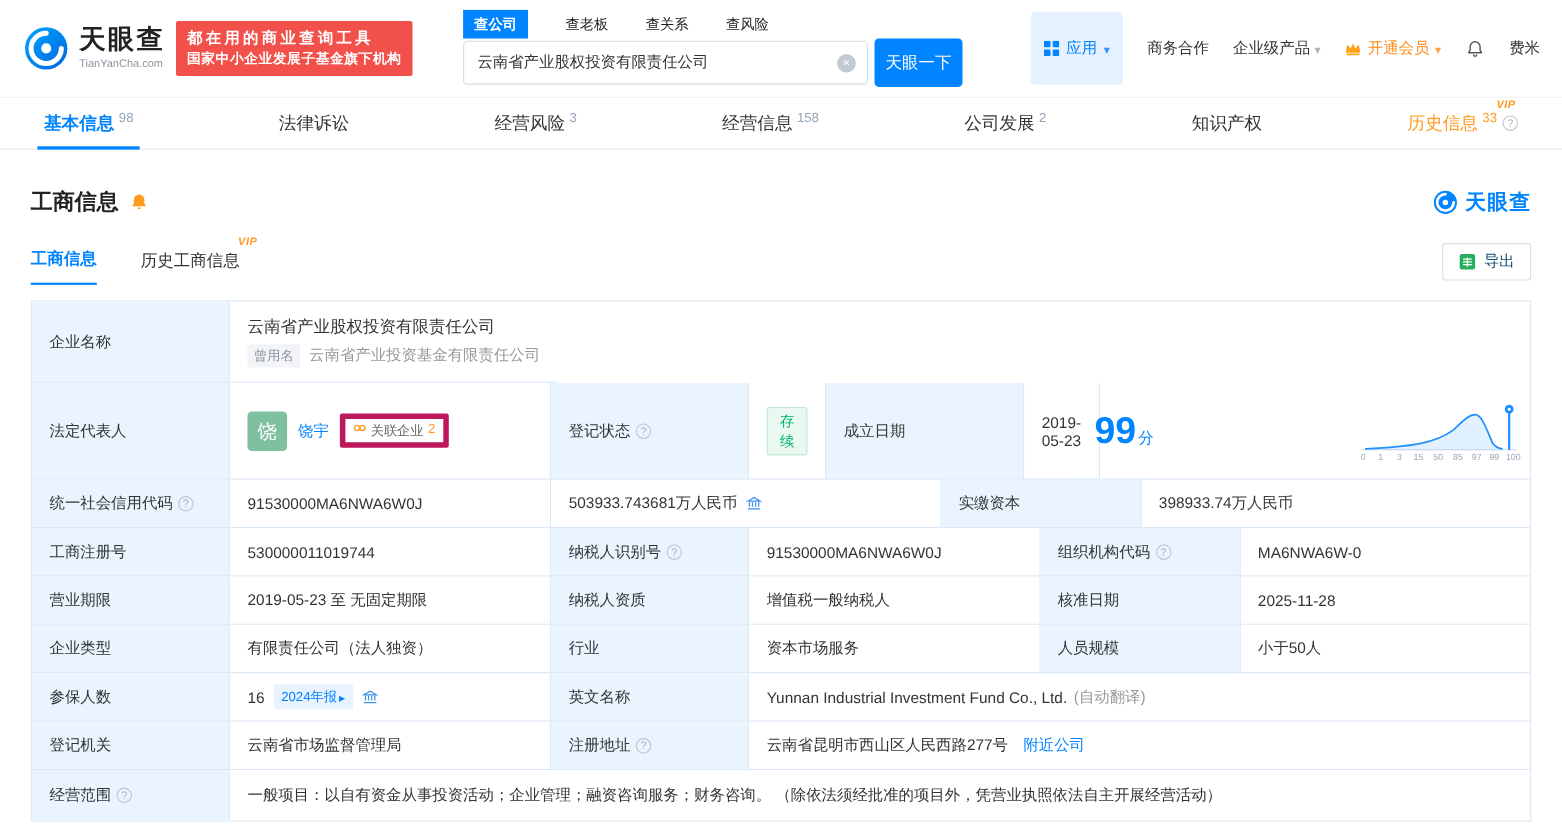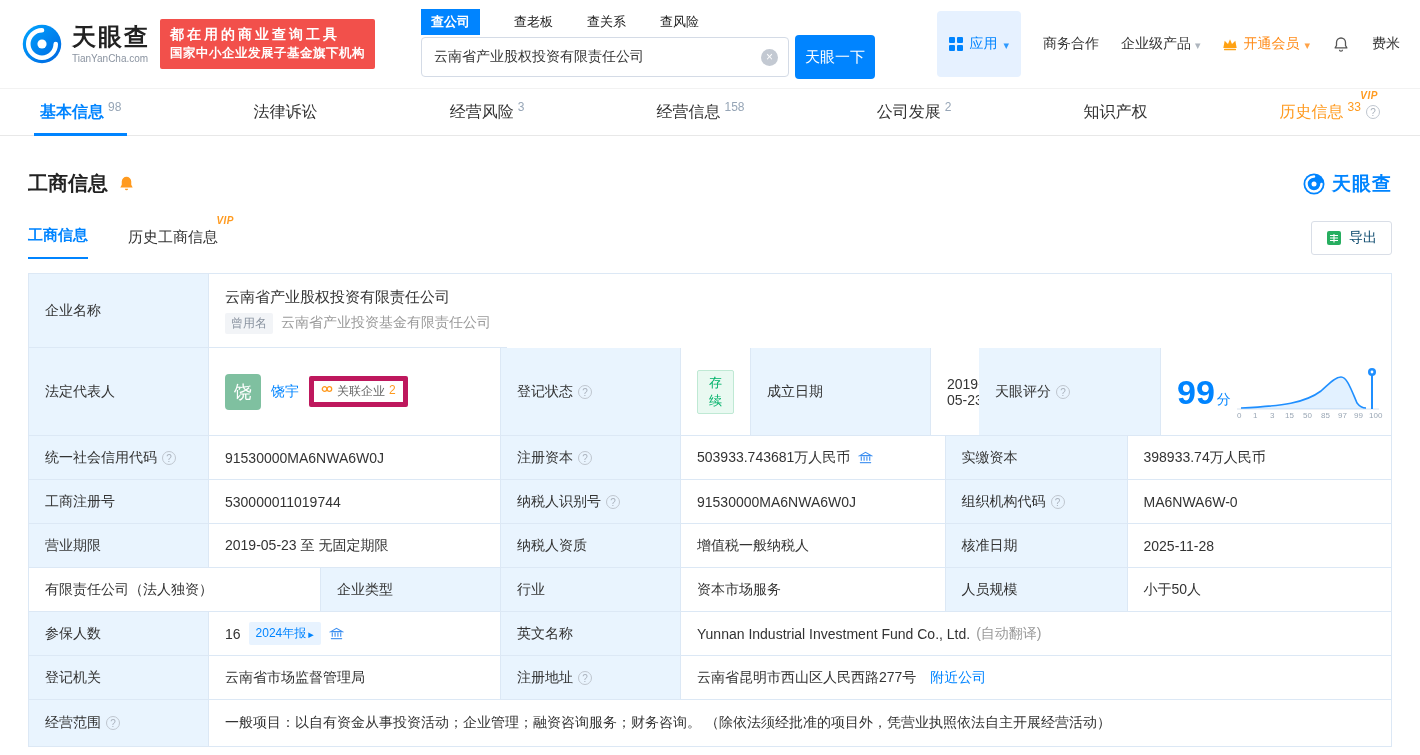--- a/index.html
+++ b/index.html
@@ -276,24 +276,20 @@
       </div>
       <div class="trow">
         <div class="cell lbl w-l2">
           <span>成立日期</span>
         </div>
         <div class="cell w-v2x">
           <span>2019-05-23</span>
         </div>
       </div>
     </div>
-    <div class="cell lbl w-l3 h88">
-      <span>天眼评分</span>
-      <i class="help"></i>
-    </div>
     <div class="cell w-v3 h88 last score-cell">
       <span class="score-val">
         <span class="score-num">99</span>
         <span class="score-unit">分</span>
       </span>
       <svg width="150" height="58" viewBox="0 0 150 58">
         <line x1="4" y1="46" x2="146" y2="46" stroke="#d7e2ee" stroke-width="1"></line>
         <path d="M8 45 C 50 43 72 40 88 28 C 96 21 102 14 108 14 C 114 14 118 26 124 40 C 127 44 130 45 133 45 L133 46 L8 46 Z" fill="rgba(31,143,255,0.13)"></path>
         <path d="M8 45 C 50 43 72 40 88 28 C 96 21 102 14 108 14 C 114 14 118 26 124 40 C 127 44 130 45 133 45" fill="none" stroke="#1f8fff" stroke-width="1.6"></path>
         <line x1="139" y1="9" x2="139" y2="46" stroke="#1f8fff" stroke-width="2"></line>
@@ -315,24 +311,20 @@
   </div>
 
   <div class="trow">
     <div class="cell lbl w-l1">
       <span>统一社会信用代码</span>
       <i class="help"></i>
     </div>
     <div class="cell w-v1">
       <span>91530000MA6NWA6W0J</span>
     </div>
-    <div class="cell lbl w-l2">
-      <span>注册资本</span>
-      <i class="help"></i>
-    </div>
     <div class="cell w-v2x">
       <span>503933.743681万人民币</span>
       <span class="icon-btn">
         <svg width="15" height="15" viewBox="0 0 16 16">
           <path d="M2 6 L8 2.5 L14 6 Z" fill="none" stroke="#3d8ff0" stroke-width="1.2"></path>
           <path d="M3.5 7v4.5 M6.5 7v4.5 M9.5 7v4.5 M12.5 7v4.5" stroke="#3d8ff0" stroke-width="1.2"></path>
           <path d="M2 13.5h12" stroke="#3d8ff0" stroke-width="1.2"></path>
         </svg>
       </span>
     </div>
@@ -382,25 +374,25 @@
     </div>
     <div class="cell lbl w-l3">
       <span>核准日期</span>
     </div>
     <div class="cell w-v3 last">
       <span>2025-11-28</span>
     </div>
   </div>
 
   <div class="trow">
+    <div class="cell lbl w-l1">
+      <span>企业类型</span>
+    </div>
     <div class="cell w-v1">
       <span>有限责任公司（法人独资）</span>
-    </div>
-    <div class="cell lbl w-l1">
-      <span>企业类型</span>
     </div>
     <div class="cell lbl w-l2">
       <span>行业</span>
     </div>
     <div class="cell w-v2x">
       <span>资本市场服务</span>
     </div>
     <div class="cell lbl w-l3">
       <span>人员规模</span>
     </div>

